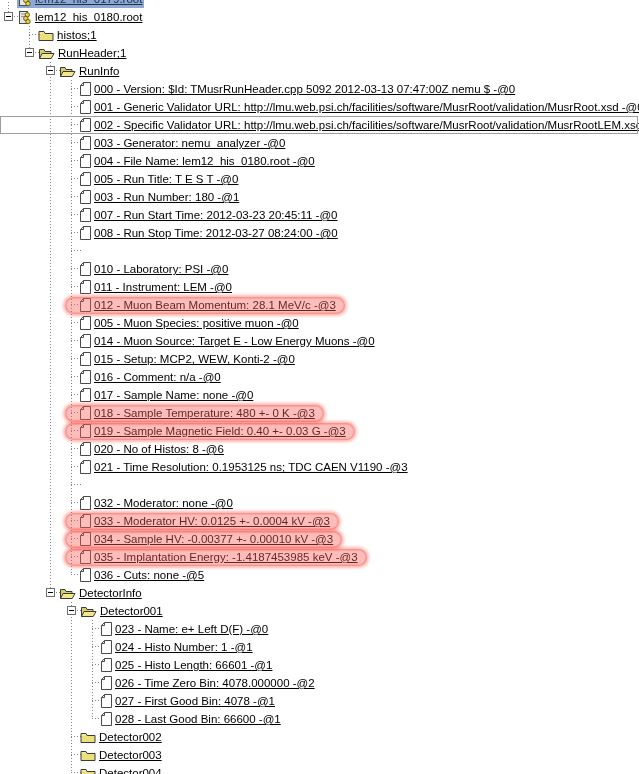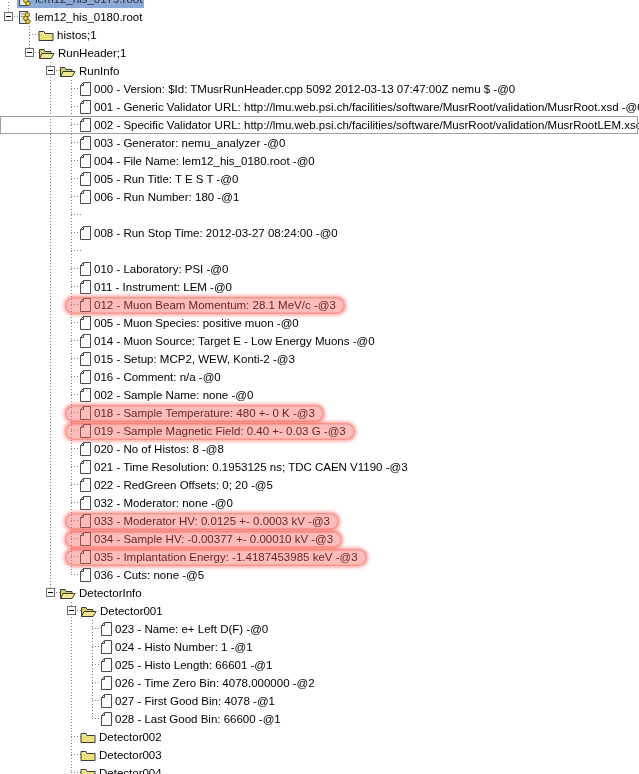--- a/index.html
+++ b/index.html
@@ -17,21 +17,21 @@
     background-image:repeating-linear-gradient(to bottom,#868686 0 1px,transparent 1px 3px);}
   .hguide{position:absolute;height:1px;
     background-image:repeating-linear-gradient(to right,#868686 0 1px,transparent 1px 3px);}
   .exp{position:absolute;width:9px;height:9px;top:4px;background:#fff;
     border:1px solid #6e6e6e;box-sizing:border-box;cursor:pointer;}
   .exp::after{content:'';position:absolute;left:1px;right:1px;top:3px;height:1px;background:#000;}
   .content{position:relative;display:inline-flex;align-items:center;height:18px;gap:3px;}
   .content.selected{background:#8ba9d7;padding-right:2px;}
   .content.selected .lbl{color:#26303e;}
   .icn{display:inline-flex;align-items:center;flex:none;}
-  .lbl{font-size:11.5px;line-height:18px;color:#000;letter-spacing:0;}
+  .lbl{font-size:11.5px;line-height:18px;color:#000;letter-spacing:0;text-decoration:underline;}
   .hl-overlay{
     position:absolute;left:-15px;right:-9px;top:0.5px;bottom:0.5px;
     background:rgba(251,93,85,0.40);border-radius:8.5px;pointer-events:none;
     box-shadow:0 0 3px 2px rgba(251,93,85,0.45), inset 0 0 1px 1.5px rgba(240,60,50,0.33);
   }
 </style>
 </head>
 <body>
 
 <div class="screen">
@@ -149,23 +149,31 @@
           </span>
           <span class="lbl">005 - Run Title: T E S T -@0</span>
         </span></div>
       <div class="row" style="top: 198px; padding-left: 80px;"><div class="hguide" style="left: 71px; width: 11px; top: 8px;"></div><span class="content">
           <span class="icn">
             <svg width="11" height="14" viewBox="0 0 11 14">
               <polygon points="3.5,0.5 10.5,0.5 10.5,13.5 0.5,13.5 0.5,3.5" fill="#ffffff" stroke="#4a4a4a"></polygon>
               <polyline points="3.5,0.5 3.5,3.5 0.5,3.5" fill="none" stroke="#4a4a4a"></polyline>
             </svg>
           </span>
-          <span class="lbl">006 - Run Number: 180 -@1</span>
-        </span></div>
-      <div class="row" style="top: 216px; padding-left: 80px;"><div class="hguide" style="left: 71px; width: 11px; top: 8px;"></div></div>
+          <span class="lbl">003 - Run Number: 180 -@1</span>
+        </span></div>
+      <div class="row" style="top: 216px; padding-left: 80px;"><div class="hguide" style="left: 71px; width: 11px; top: 8px;"></div><span class="content">
+          <span class="icn">
+            <svg width="11" height="14" viewBox="0 0 11 14">
+              <polygon points="3.5,0.5 10.5,0.5 10.5,13.5 0.5,13.5 0.5,3.5" fill="#ffffff" stroke="#4a4a4a"></polygon>
+              <polyline points="3.5,0.5 3.5,3.5 0.5,3.5" fill="none" stroke="#4a4a4a"></polyline>
+            </svg>
+          </span>
+          <span class="lbl">007 - Run Start Time: 2012-03-23 20:45:11 -@0</span>
+        </span></div>
       <div class="row" style="top: 234px; padding-left: 80px;"><div class="hguide" style="left: 71px; width: 11px; top: 8px;"></div><span class="content">
           <span class="icn">
             <svg width="11" height="14" viewBox="0 0 11 14">
               <polygon points="3.5,0.5 10.5,0.5 10.5,13.5 0.5,13.5 0.5,3.5" fill="#ffffff" stroke="#4a4a4a"></polygon>
               <polyline points="3.5,0.5 3.5,3.5 0.5,3.5" fill="none" stroke="#4a4a4a"></polyline>
             </svg>
           </span>
           <span class="lbl">008 - Run Stop Time: 2012-03-27 08:24:00 -@0</span>
         </span></div>
       <div class="row" style="top: 252px; padding-left: 80px;"><div class="hguide" style="left: 71px; width: 11px; top: 8px;"></div></div>
@@ -215,39 +223,39 @@
           </span>
           <span class="lbl">014 - Muon Source: Target E - Low Energy Muons -@0</span>
         </span></div>
       <div class="row" style="top: 360px; padding-left: 80px;"><div class="hguide" style="left: 71px; width: 11px; top: 8px;"></div><span class="content">
           <span class="icn">
             <svg width="11" height="14" viewBox="0 0 11 14">
               <polygon points="3.5,0.5 10.5,0.5 10.5,13.5 0.5,13.5 0.5,3.5" fill="#ffffff" stroke="#4a4a4a"></polygon>
               <polyline points="3.5,0.5 3.5,3.5 0.5,3.5" fill="none" stroke="#4a4a4a"></polyline>
             </svg>
           </span>
-          <span class="lbl">015 - Setup: MCP2, WEW, Konti-2 -@3</span>
+          <span class="lbl">015 - Setup: MCP2, WEW, Konti-2 -@0</span>
         </span></div>
       <div class="row" style="top: 378px; padding-left: 80px;"><div class="hguide" style="left: 71px; width: 11px; top: 8px;"></div><span class="content">
           <span class="icn">
             <svg width="11" height="14" viewBox="0 0 11 14">
               <polygon points="3.5,0.5 10.5,0.5 10.5,13.5 0.5,13.5 0.5,3.5" fill="#ffffff" stroke="#4a4a4a"></polygon>
               <polyline points="3.5,0.5 3.5,3.5 0.5,3.5" fill="none" stroke="#4a4a4a"></polyline>
             </svg>
           </span>
           <span class="lbl">016 - Comment: n/a -@0</span>
         </span></div>
       <div class="row" style="top: 396px; padding-left: 80px;"><div class="hguide" style="left: 71px; width: 11px; top: 8px;"></div><span class="content">
           <span class="icn">
             <svg width="11" height="14" viewBox="0 0 11 14">
               <polygon points="3.5,0.5 10.5,0.5 10.5,13.5 0.5,13.5 0.5,3.5" fill="#ffffff" stroke="#4a4a4a"></polygon>
               <polyline points="3.5,0.5 3.5,3.5 0.5,3.5" fill="none" stroke="#4a4a4a"></polyline>
             </svg>
           </span>
-          <span class="lbl">002 - Sample Name: none -@0</span>
+          <span class="lbl">017 - Sample Name: none -@0</span>
         </span></div>
       <div class="row" style="top: 414px; padding-left: 80px;"><div class="hguide" style="left: 71px; width: 11px; top: 8px;"></div><span class="content">
           <span class="icn">
             <svg width="11" height="14" viewBox="0 0 11 14">
               <polygon points="3.5,0.5 10.5,0.5 10.5,13.5 0.5,13.5 0.5,3.5" fill="#ffffff" stroke="#4a4a4a"></polygon>
               <polyline points="3.5,0.5 3.5,3.5 0.5,3.5" fill="none" stroke="#4a4a4a"></polyline>
             </svg>
           </span>
           <span class="lbl">018 - Sample Temperature: 480 +- 0 K -@3</span>
           <span class="hl-overlay"></span>
@@ -262,57 +270,49 @@
           <span class="lbl">019 - Sample Magnetic Field: 0.40 +- 0.03 G -@3</span>
           <span class="hl-overlay"></span>
         </span></div>
       <div class="row" style="top: 450px; padding-left: 80px;"><div class="hguide" style="left: 71px; width: 11px; top: 8px;"></div><span class="content">
           <span class="icn">
             <svg width="11" height="14" viewBox="0 0 11 14">
               <polygon points="3.5,0.5 10.5,0.5 10.5,13.5 0.5,13.5 0.5,3.5" fill="#ffffff" stroke="#4a4a4a"></polygon>
               <polyline points="3.5,0.5 3.5,3.5 0.5,3.5" fill="none" stroke="#4a4a4a"></polyline>
             </svg>
           </span>
-          <span class="lbl">020 - No of Histos: 8 -@8</span>
+          <span class="lbl">020 - No of Histos: 8 -@6</span>
         </span></div>
       <div class="row" style="top: 468px; padding-left: 80px;"><div class="hguide" style="left: 71px; width: 11px; top: 8px;"></div><span class="content">
           <span class="icn">
             <svg width="11" height="14" viewBox="0 0 11 14">
               <polygon points="3.5,0.5 10.5,0.5 10.5,13.5 0.5,13.5 0.5,3.5" fill="#ffffff" stroke="#4a4a4a"></polygon>
               <polyline points="3.5,0.5 3.5,3.5 0.5,3.5" fill="none" stroke="#4a4a4a"></polyline>
             </svg>
           </span>
           <span class="lbl">021 - Time Resolution: 0.1953125 ns; TDC CAEN V1190 -@3</span>
         </span></div>
-      <div class="row" style="top: 486px; padding-left: 80px;"><div class="hguide" style="left: 71px; width: 11px; top: 8px;"></div><span class="content">
-          <span class="icn">
-            <svg width="11" height="14" viewBox="0 0 11 14">
-              <polygon points="3.5,0.5 10.5,0.5 10.5,13.5 0.5,13.5 0.5,3.5" fill="#ffffff" stroke="#4a4a4a"></polygon>
-              <polyline points="3.5,0.5 3.5,3.5 0.5,3.5" fill="none" stroke="#4a4a4a"></polyline>
-            </svg>
-          </span>
-          <span class="lbl">022 - RedGreen Offsets: 0; 20 -@5</span>
-        </span></div>
+      <div class="row" style="top: 486px; padding-left: 80px;"><div class="hguide" style="left: 71px; width: 11px; top: 8px;"></div></div>
       <div class="row" style="top: 504px; padding-left: 80px;"><div class="hguide" style="left: 71px; width: 11px; top: 8px;"></div><span class="content">
           <span class="icn">
             <svg width="11" height="14" viewBox="0 0 11 14">
               <polygon points="3.5,0.5 10.5,0.5 10.5,13.5 0.5,13.5 0.5,3.5" fill="#ffffff" stroke="#4a4a4a"></polygon>
               <polyline points="3.5,0.5 3.5,3.5 0.5,3.5" fill="none" stroke="#4a4a4a"></polyline>
             </svg>
           </span>
           <span class="lbl">032 - Moderator: none -@0</span>
         </span></div>
       <div class="row" style="top: 522px; padding-left: 80px;"><div class="hguide" style="left: 71px; width: 11px; top: 8px;"></div><span class="content">
           <span class="icn">
             <svg width="11" height="14" viewBox="0 0 11 14">
               <polygon points="3.5,0.5 10.5,0.5 10.5,13.5 0.5,13.5 0.5,3.5" fill="#ffffff" stroke="#4a4a4a"></polygon>
               <polyline points="3.5,0.5 3.5,3.5 0.5,3.5" fill="none" stroke="#4a4a4a"></polyline>
             </svg>
           </span>
-          <span class="lbl">033 - Moderator HV: 0.0125 +- 0.0003 kV -@3</span>
+          <span class="lbl">033 - Moderator HV: 0.0125 +- 0.0004 kV -@3</span>
           <span class="hl-overlay"></span>
         </span></div>
       <div class="row" style="top: 540px; padding-left: 80px;"><div class="hguide" style="left: 71px; width: 11px; top: 8px;"></div><span class="content">
           <span class="icn">
             <svg width="11" height="14" viewBox="0 0 11 14">
               <polygon points="3.5,0.5 10.5,0.5 10.5,13.5 0.5,13.5 0.5,3.5" fill="#ffffff" stroke="#4a4a4a"></polygon>
               <polyline points="3.5,0.5 3.5,3.5 0.5,3.5" fill="none" stroke="#4a4a4a"></polyline>
             </svg>
           </span>
           <span class="lbl">034 - Sample HV: -0.00377 +- 0.00010 kV -@3</span>

